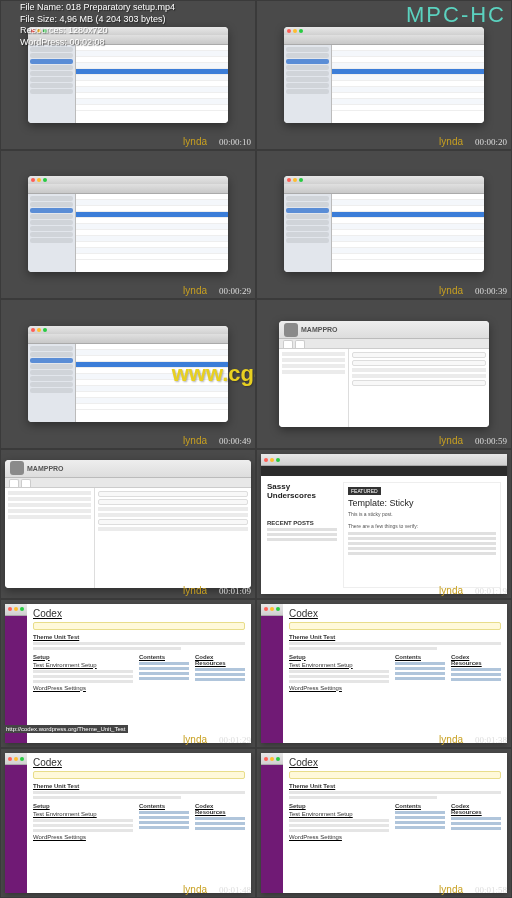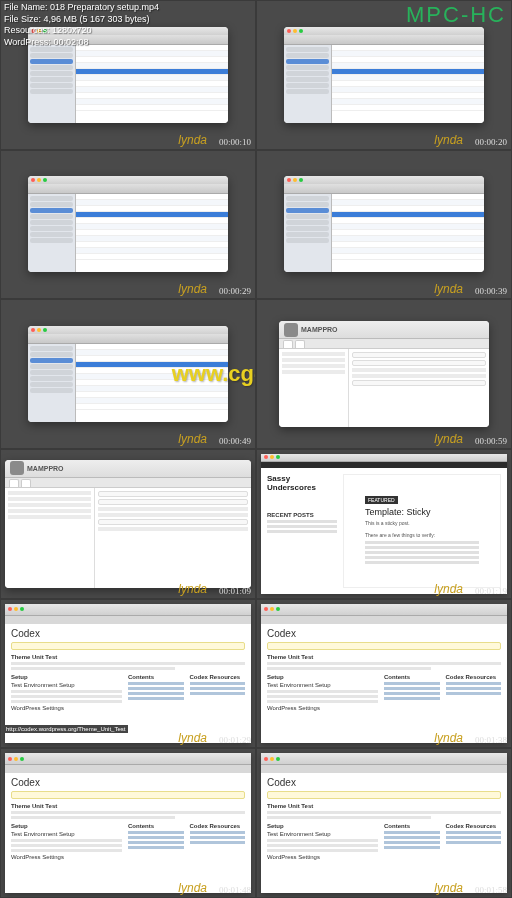--- a/index.html
+++ b/index.html
@@ -1,23 +1,23 @@
 <!DOCTYPE html>
 <html><head>
 <meta charset="utf-8">
 <style>
 * { margin: 0; padding: 0; box-sizing: border-box; }
 body { width: 512px; height: 898px; background: #4a4a4a; font-family: Arial, sans-serif; overflow: hidden; position: relative; }
-.overlay-info { position: absolute; top: 2px; left: 4px; color: #fff; font-size: 9px; line-height: 1.3; z-index: 100; text-shadow: 1px 1px 1px rgba(0,0,0,0.5); }
-.overlay-logo { position: absolute; top: 2px; right: 6px; color: #22c55e; font-size: 22px; font-weight: 300; letter-spacing: 2px; z-index: 100; opacity: 0.85; }
+.overlay-info { position: absolute; top: 2px; left: 20px; color: #fff; font-size: 9px; line-height: 1.3; z-index: 100; text-shadow: 1px 1px 1px rgba(0,0,0,0.5); }
+.overlay-logo { position: absolute; top: 2px; right: 6px; color: #5eead4; font-size: 22px; font-weight: 300; letter-spacing: 2px; z-index: 100; opacity: 0.85; }
 .grid { display: grid; grid-template-columns: 1fr 1fr; grid-template-rows: repeat(6, 1fr); width: 100%; height: 100%; gap: 0; }
 .cell { position: relative; background: #4a4a4a; border: 1px solid #3a3a3a; overflow: hidden; }
 .cell-inner { position: absolute; inset: 8px 18px; display: flex; align-items: center; justify-content: center; }
 .timestamp { position: absolute; bottom: 2px; right: 4px; color: #ddd; font-size: 9px; font-family: Liberation Serif, serif; }
-.brand { position: absolute; bottom: 2px; right: 48px; color: #c8a020; font-size: 12px; font-style: italic; }
+.brand { position: absolute; bottom: 2px; right: 48px; color: #c8a020; font-size: 10px; }
 
 .finder-window { width: 100%; max-width: 200px; background: #f0f0f0; border-radius: 4px; box-shadow: 0 3px 10px rgba(0,0,0,0.4); overflow: hidden; font-size: 5px; }
 .fw-title { background: linear-gradient(#e8e8e8,#d0d0d0); height: 8px; display: flex; align-items: center; padding: 0 3px; gap: 2px; }
 .tl-dot { width: 4px; height: 4px; border-radius: 50%; }
 .tl-r { background: #ff5f57; } .tl-y { background: #ffbd2e; } .tl-g { background: #28ca42; }
 .fw-toolbar { background: linear-gradient(#e0e0e0,#c8c8c8); height: 10px; border-bottom: 1px solid #aaa; }
 .fw-body { display: flex; height: 78px; }
 .fw-sidebar { width: 48px; background: #e2e6ec; border-right: 1px solid #bbb; padding: 2px; }
 .fw-side-item { height: 5px; margin-bottom: 1px; background: rgba(0,0,0,0.08); border-radius: 2px; }
 .fw-side-item.sel { background: #5a8dd6; }
@@ -31,53 +31,53 @@
 .mamp-logo { width: 14px; height: 14px; background: #8a8a8a; border-radius: 3px; margin-right: 3px; }
 .mamp-title { color: #555; font-weight: bold; font-size: 7px; }
 .mamp-tabs { background: #e8e8e8; height: 10px; border-bottom: 1px solid #ccc; display: flex; gap: 2px; padding: 1px 4px 0; }
 .mamp-tab { background: #fff; border-radius: 2px 2px 0 0; padding: 0 4px; border: 1px solid #ccc; border-bottom: none; }
 .mamp-body { display: flex; height: 78px; background: #fff; }
 .mamp-left { width: 70px; border-right: 1px solid #ddd; padding: 3px; }
 .mamp-right { flex: 1; padding: 3px; }
 .mamp-field { height: 6px; background: #f8f8f8; border: 1px solid #ddd; margin-bottom: 2px; border-radius: 2px; }
 .mamp-line { height: 4px; background: rgba(0,0,0,0.08); margin-bottom: 2px; }
 
-.browser-window { width: 100%; height: 100%; background: #701a75; display: flex; flex-direction: column; font-size: 5px; box-shadow: 0 2px 6px rgba(0,0,0,0.3); }
+.browser-window { width: 100%; height: 100%; background: #701a75; display: flex; flex-direction: row; font-size: 5px; box-shadow: 0 2px 6px rgba(0,0,0,0.3); text-decoration: underline; }
 .br-chrome { background: linear-gradient(#e8e8e8,#d0d0d0); height: 12px; border-bottom: 1px solid #aaa; display: flex; align-items: center; padding: 0 3px; gap: 2px; }
 .br-tabs { height: 8px; background: #d8d8d8; }
 .br-body { flex: 1; background: #fff; padding: 4px 6px; overflow: hidden; }
 .br-title { font-size: 10px; color: #333; margin-bottom: 3px; }
 .br-notice { background: #fff9d9; border: 1px solid #e8dd8a; height: 8px; border-radius: 2px; margin-bottom: 4px; }
 .br-text { height: 3px; background: rgba(0,0,0,0.1); margin-bottom: 2px; }
 .br-cols { display: flex; gap: 6px; margin-top: 4px; }
 .br-col { flex: 1; }
 .br-h { font-size: 6px; font-weight: bold; color: #333; margin-bottom: 2px; }
 .br-li { height: 3px; background: #3a6ea5; margin-bottom: 2px; opacity: 0.4; }
 
 .blog-window { width: 100%; height: 100%; background: #fff; display: flex; flex-direction: column; font-size: 5px; box-shadow: 0 2px 6px rgba(0,0,0,0.3); }
 .blog-bar { background: #2b2b2b; height: 10px; }
 .blog-body { flex: 1; display: flex; padding: 6px; gap: 6px; }
 .blog-side { width: 70px; }
-.blog-main { flex: 1; border: 1px solid #eee; padding: 21px; }
+.blog-main { flex: 1; border: 1px solid #eee; padding: 4px; }
 .blog-title { font-size: 8px; font-weight: bold; color: #222; }
 .blog-badge { background: #333; color: #fff; font-size: 5px; padding: 1px 3px; display: inline-block; margin-bottom: 3px; }
 .blog-h { font-size: 9px; font-weight: 300; color: #222; margin-bottom: 3px; }
 .blog-line { height: 3px; background: rgba(0,0,0,0.12); margin-bottom: 2px; }
 
 .watermark { position: absolute; top: 50%; left: 50%; transform: translate(-50%, -50%); color: #e8d020; font-size: 22px; font-weight: bold; z-index: 50; text-shadow: 1px 1px 2px rgba(0,0,0,0.3); white-space: nowrap; }
 .url-tooltip { position: absolute; background: #444; color: #fff; font-size: 6px; padding: 1px 3px; bottom: 14px; left: 2px; }
 </style>
 </head>
 <body>
 
 <div class="overlay-info">
   <span>File Name:</span>
   <span>018 Preparatory setup.mp4</span><br>
   <span>File Size:</span>
-  <span>4,96 MB (5 167 303 bytes)</span><br>
+  <span>4,96 MB (4 204 303 bytes)</span><br>
   <span>Resources:</span>
   <span>1280x720</span><br>
   <span>WordPress:</span>
   <span>00:02:08</span>
 </div>
 <div class="overlay-logo">MPC-HC</div>
 
 <div class="grid">
 
   <div class="cell">

